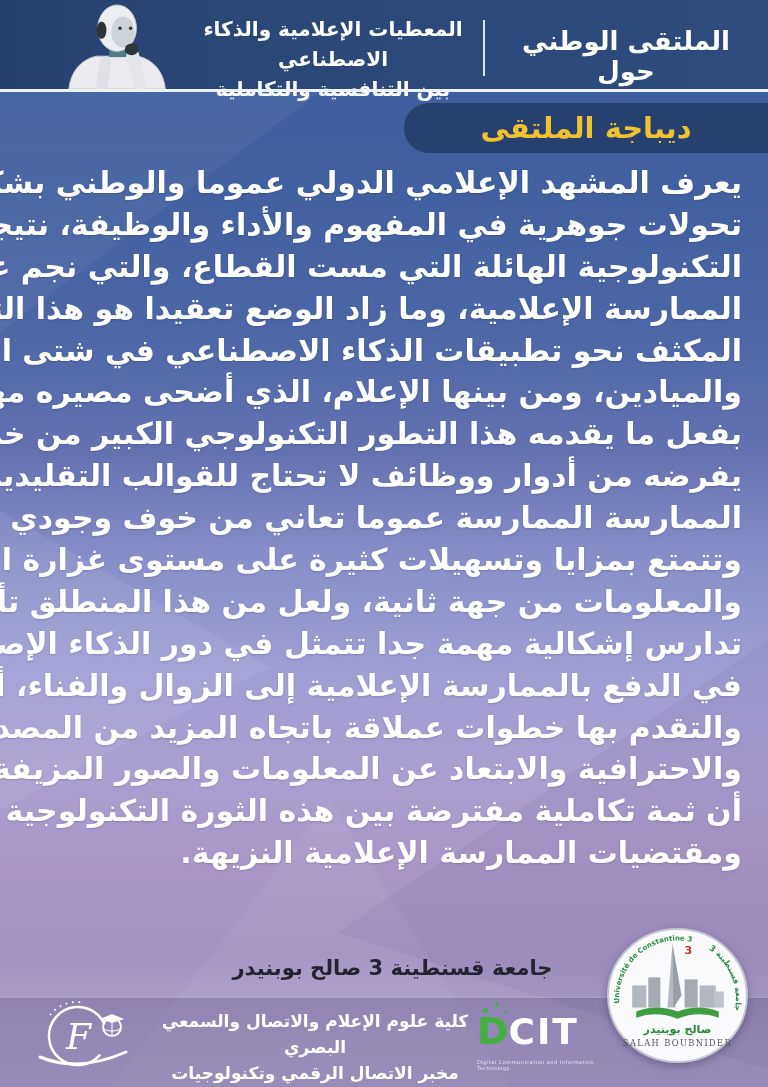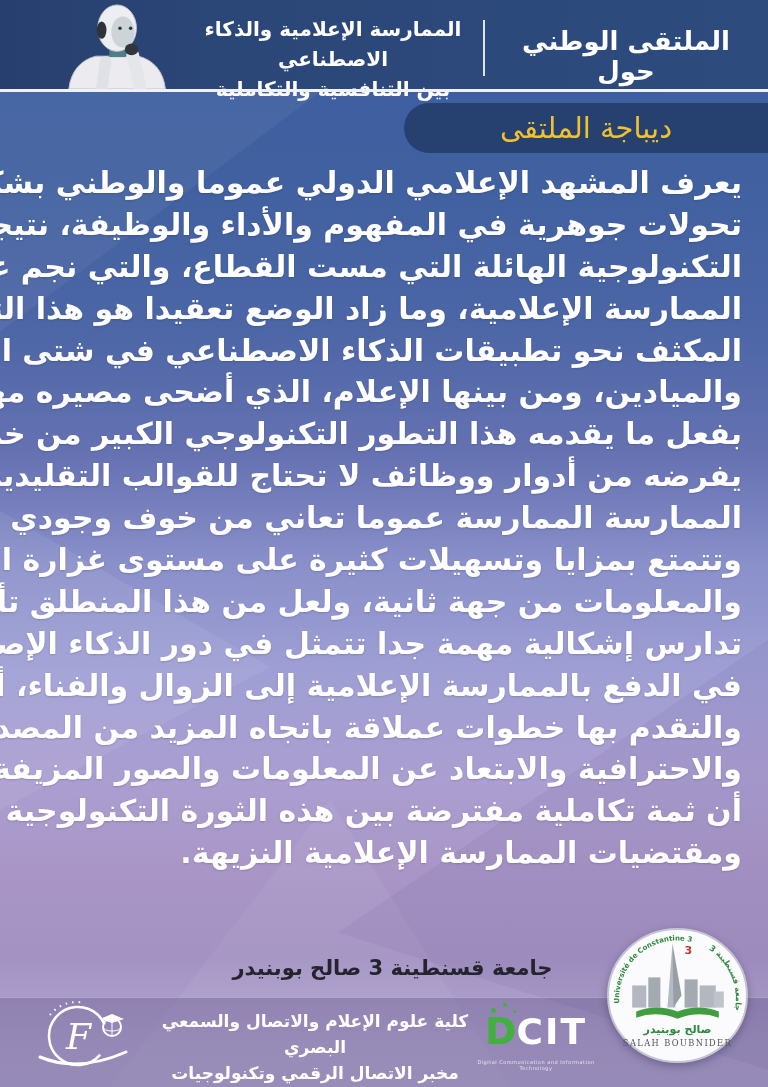--- a/index.html
+++ b/index.html
@@ -27,40 +27,40 @@
   .header-subtitle{position:absolute;top:14px;left:188px;width:290px;direction:rtl;
           text-align:center;color:#fff;font-weight:700;font-size:20px;line-height:30px;}
   .header-vline{position:absolute;top:20px;left:483px;width:2px;height:56px;
           background:rgba(255,255,255,.85);}
   .header-title{position:absolute;top:26px;left:497px;width:258px;direction:rtl;
           text-align:center;color:#fff;font-weight:700;font-size:26px;}
 
   
   .banner{position:absolute;top:103px;left:404px;right:0;height:50px;background:#26406f;
           border-radius:26px 0 0 26px;display:flex;align-items:center;justify-content:center;}
-  .banner-title{color:#f0c230;font-weight:400;font-size:29px;direction:rtl;}
+  .banner-title{color:#f0c230;font-weight:700;font-size:29px;direction:rtl;}
 
   
   .body-text{position:absolute;top:162px;left:26px;right:26px;direction:rtl;}
   .bline{height:41.9px;line-height:41.9px;font-size:30px;font-weight:700;color:#ffffff;
          text-align:justify;text-align-last:justify;white-space:nowrap;
          text-shadow:0 1px 2px rgba(20,20,60,.18);}
   .bline.last{text-align-last:right;}
 
   
   .univ-name{position:absolute;top:956px;left:100px;width:585px;text-align:center;
          direction:rtl;font-size:21px;font-weight:700;color:#24242e;}
 
   
   .footer-band{position:absolute;top:997px;left:0;width:768px;height:90px;
          background:rgba(83,66,118,.30);border-top:1px solid rgba(255,255,255,.28);}
   .faculty-logo{position:absolute;left:30px;top:997px;width:108px;height:80px;}
   .faculty-text{position:absolute;top:1008px;left:150px;width:330px;direction:rtl;
          text-align:center;color:#fff;font-weight:700;font-size:17px;line-height:26px;}
-  .dcit{position:absolute;left:477px;top:1012px;width:118px;text-align:center;direction:ltr;}
+  .dcit{position:absolute;left:477px;top:1012px;width:118px;direction:ltr;}
   .dcit-row{position:relative;display:inline-block;line-height:38px;}
   .dcit-d{color:#42b03e;font-size:38px;font-weight:700;}
   .dcit-cit{color:#fff;font-size:36px;font-weight:700;letter-spacing:2px;}
   .dcit-dot{position:absolute;background:#42b03e;border-radius:50%;}
   .dcit-dot.d1{width:5px;height:5px;left:6px;top:-4px;}
   .dcit-dot.d2{width:4px;height:4px;left:18px;top:-9px;}
   .dcit-dot.d3{width:3px;height:3px;left:28px;top:-2px;}
   .dcit-sub{font-size:5px;color:#e8e4f2;letter-spacing:.5px;margin-top:1px;}
   .seal{position:absolute;left:606px;top:927px;width:143px;height:137px;
         filter:drop-shadow(0 3px 4px rgba(40,30,70,.35));}
@@ -83,21 +83,21 @@
       <ellipse cx="72" cy="25" rx="20" ry="24" fill="#eceef2" stroke="#c2c5cd" stroke-width="1"></ellipse>
       <ellipse cx="78" cy="29" rx="12" ry="16" fill="#ccd3d9"></ellipse>
       <ellipse cx="56" cy="27" rx="5" ry="9" fill="#2e3338"></ellipse>
       <circle cx="75" cy="25" r="1.8" fill="#303640"></circle>
       <circle cx="86" cy="25" r="1.8" fill="#303640"></circle>
       <path d="M96,86 L88,52" stroke="#e4e6ea" stroke-width="13" stroke-linecap="round"></path>
       <ellipse cx="87" cy="47" rx="7" ry="6" fill="#31363c"></ellipse>
       <path d="M60,60 L56,88" stroke="#dfe1e6" stroke-width="12" stroke-linecap="round"></path>
     </svg>
     <div class="header-subtitle">
-      <div>الممارسة الإعلامية والذكاء الاصطناعي</div>
+      <div>المعطيات الإعلامية والذكاء الاصطناعي</div>
       <div>بين التنافسية والتكاملية</div>
     </div>
     <div class="header-vline"></div>
     <div class="header-title">الملتقى الوطني حول</div>
   </div>
   <div class="header-sep"></div>
 
   <div class="banner">
     <span class="banner-title">ديباجة الملتقى</span>
   </div>

